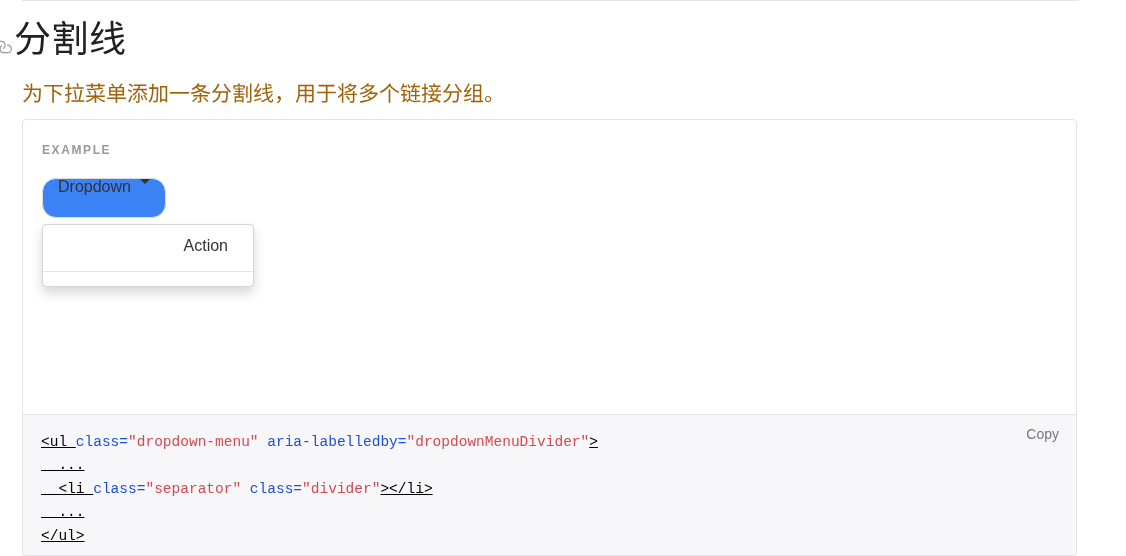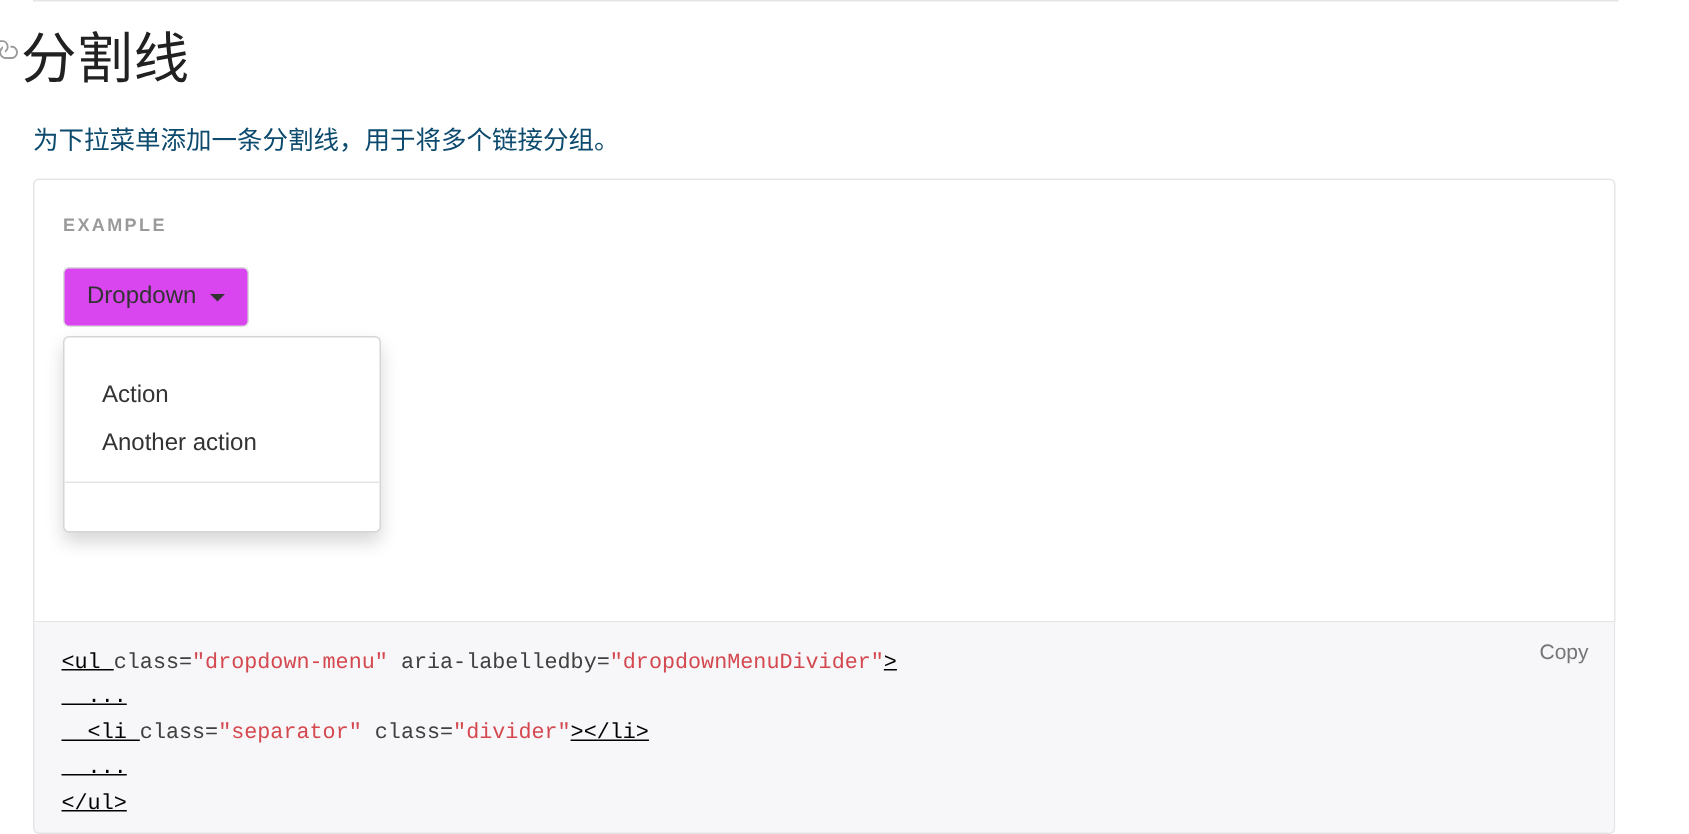--- a/index.html
+++ b/index.html
@@ -27,21 +27,21 @@
     background: #e5e5e5;
   }
 
   
   .page-heading {
     position: absolute;
     left: 0px;
     top: 18px;
     width: 1100px;
     display: flex;
-    align-items: flex-start;
+    align-items: flex-end;
   }
   .anchor-icon {
     width: 20px;
     height: 30px;
     margin-left: -8px;
     margin-right: 2px;
     display: flex;
     align-items: center;
     justify-content: flex-end;
     color: #9b9b9b;
@@ -54,23 +54,24 @@
     font-weight: normal;
     color: #212121;
     margin: 0;
     letter-spacing: 0.5px;
   }
 
   .page-desc {
     position: absolute;
     left: 22px;
     top: 82px;
-    font-size: 17px;
+    font-size: 21px;
     line-height: 24px;
-    color: #0c4a6e;
+    color: #a16207;
+    font-family: Liberation Serif, serif;
   }
 
   
   .example-panel {
     position: absolute;
     left: 22px;
     top: 119px;
     width: 1055px;
     height: 296px;
     border: 1px solid #e5e5e5;
@@ -89,28 +90,27 @@
     font-family: "Liberation Sans", sans-serif;
   }
 
   
   .dropdown-btn {
     position: absolute;
     left: 19px;
     top: 58px;
     height: 40px;
     padding: 0 15px;
-    background: #d946ef;
+    background: #3b82f6;
     border: 1px solid #dcdcdc;
-    border-radius: 4px;
+    border-radius: 14px;
     font-size: 16px;
     color: #333333;
     font-family: "Liberation Sans", sans-serif;
     display: flex;
-    align-items: center;
     cursor: pointer;
     box-sizing: border-box;
   }
   .dropdown-btn-label { line-height: 1; }
   .caret {
     display: inline-block;
     width: 0;
     height: 0;
     margin-left: 9px;
     border-left: 5px solid transparent;
@@ -121,24 +121,25 @@
   
   .dropdown-menu {
     position: absolute;
     left: 19px;
     top: 104px;
     width: 212px;
     background: #ffffff;
     border: 1px solid #d6d6d6;
     border-radius: 4px;
     box-shadow: 0 6px 12px rgba(0,0,0,0.16);
-    padding: 23px 0;
+    padding: 5px 0;
     box-sizing: border-box;
     list-style: none;
     margin: 0;
+    text-align: right;
   }
   .dropdown-item {
     display: block;
     padding: 4px 25px;
     font-size: 16px;
     line-height: 24px;
     color: #333333;
     text-decoration: none;
     white-space: nowrap;
     cursor: pointer;
@@ -178,21 +179,21 @@
     margin: 0;
     padding: 16px 18px 0 18px;
     font-family: "Liberation Mono", "DejaVu Sans Mono", monospace;
     font-size: 14.5px;
     line-height: 23.4px;
     color: #333333;
     white-space: pre;
     tab-size: 2;
   }
   .tok-tag   { color: #000000; text-decoration: underline; }
-  .tok-attr  { color: #404040; }
+  .tok-attr  { color: #1d4ed8; }
   .tok-val   { color: #d44950; }
   .tok-plain { color: #2f6f9f; }
 </style>
 </head>
 <body>
 
 <div class="top-rule"></div>
 
 <div class="page-heading">
   <span class="anchor-icon">
@@ -210,23 +211,20 @@
 
   <button type="button" class="dropdown-btn">
     <span class="dropdown-btn-label">Dropdown</span>
     <span class="caret"></span>
   </button>
 
   <ul class="dropdown-menu">
       <li>
         <a class="dropdown-item">Action</a>
       </li>
-      <li>
-        <a class="dropdown-item">Another action</a>
-      </li>
       <li class="dropdown-divider" role="separator"></li>
     </ul>
 </div>
 
 <div class="code-block">
   <span class="copy-btn">Copy</span>
   <pre class="code"><span class="tok-tag">&lt;ul </span><span class="tok-attr">class=</span><span class="tok-val">"dropdown-menu"</span><span class="tok-plain"> </span><span class="tok-attr">aria-labelledby=</span><span class="tok-val">"dropdownMenuDivider"</span><span class="tok-tag">&gt;</span>
 <span class="tok-tag">  ...</span>
 <span class="tok-tag">  &lt;li </span><span class="tok-attr">class=</span><span class="tok-val">"separator"</span><span class="tok-plain"> </span><span class="tok-attr">class=</span><span class="tok-val">"divider"</span><span class="tok-tag">&gt;&lt;/li&gt;</span>
 <span class="tok-tag">  ...</span>

